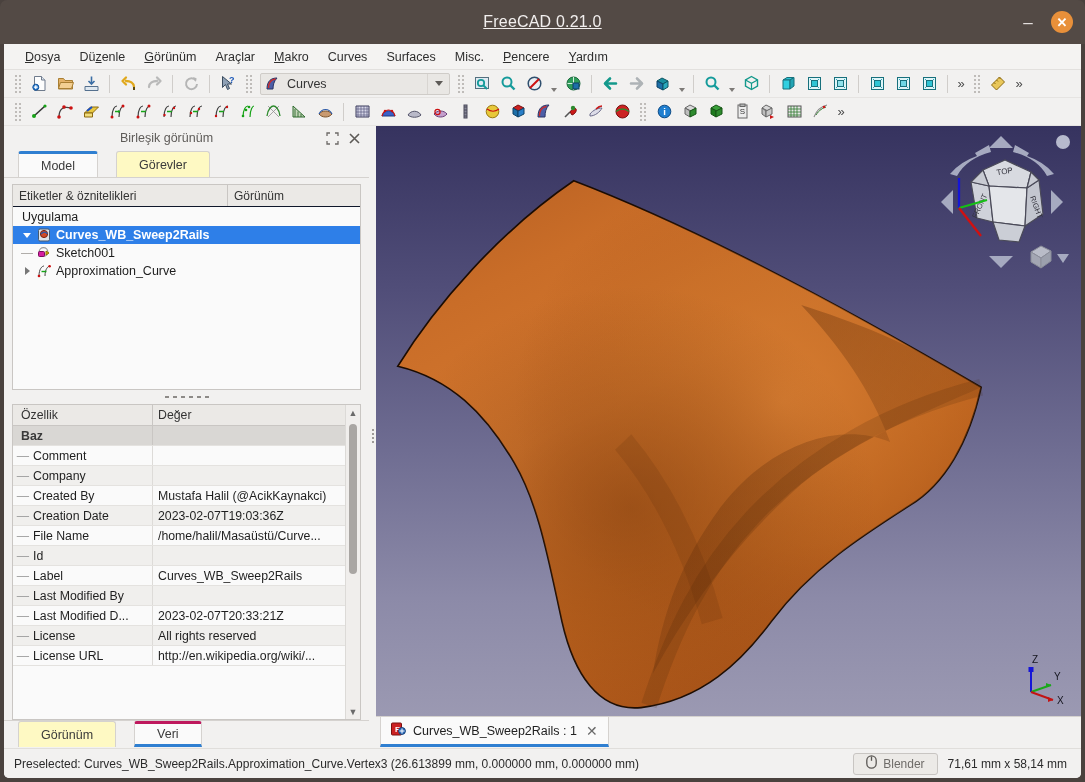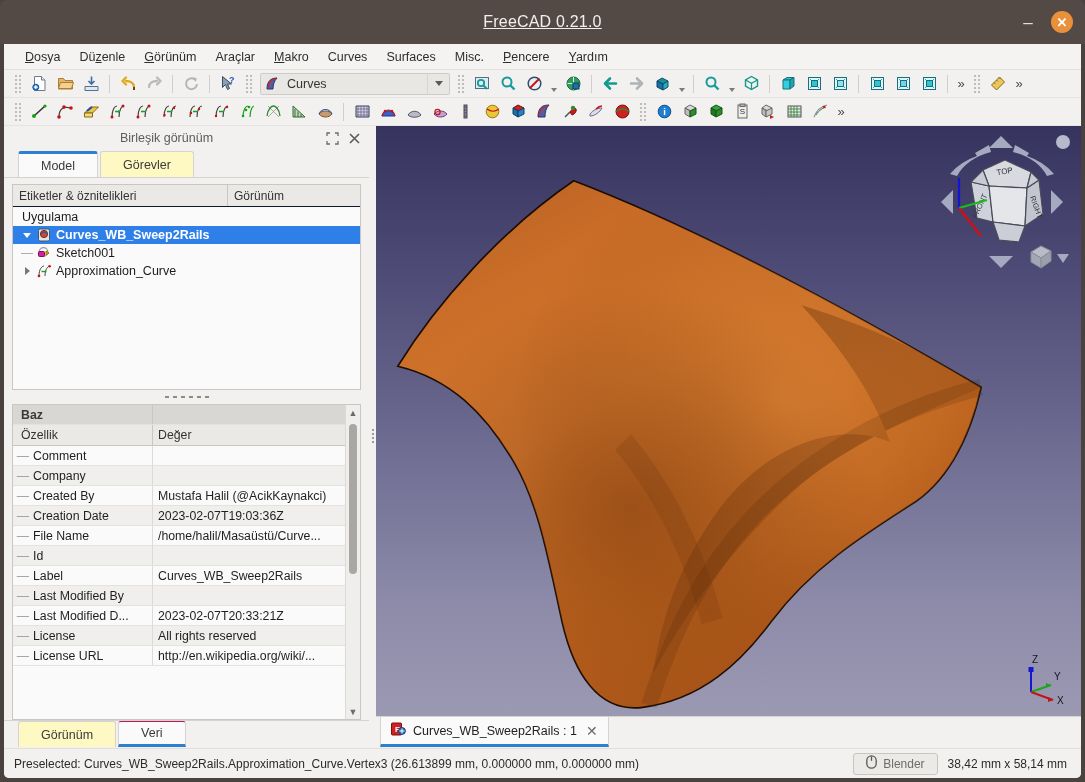--- a/index.html
+++ b/index.html
@@ -144,36 +144,36 @@
     flex: 1; text-align: center; font-size: 12.5px; color: #5e5b58;
   }
   .hdricon {
     width: 22px; height: 20px; display: flex; align-items: center; justify-content: center;
     cursor: pointer; color: #6d6a67;
   }
 
   
   .tabrow {
     height: 28px; flex: 0 0 28px; display: flex; align-items: flex-end;
-    padding-left: 14px; border-bottom: 1px solid #d5d2cf; background: #f2f1f0;
+    padding-left: 14px; border-bottom: 1px solid #d5d2cf; background: #f2f1f0; gap: 16px;
   }
   .tab {
     height: 26px; padding: 0 22px; font-size: 12.5px; color: #3a3a3a;
     display: flex; align-items: center; cursor: pointer;
     border: 1px solid transparent; border-bottom: none;
     background: #fef9c3; border-color: #d5d2cf;
     border-top-left-radius: 3px; border-top-right-radius: 3px;
     margin-right: 2px;
   }
   .tab.active {
     background: #fafafa; border-top: 3px solid #2f7fd1; padding-top: 0;
     position: relative; z-index: 2;
   }
   .tabrow.bottom { align-items: flex-start; border-bottom: none; border-top: 1px solid #d5d2cf;}
-  .tabrow.bottom .tab.active { border-top: 1px solid #be185d; border-bottom: 3px solid #2f7fd1; background:#fafafa;}
+  .tabrow.bottom .tab.active { border-top: 3px solid #be185d; border-bottom: 3px solid #2f7fd1; background:#fafafa;}
 
   
   .treebox {
     flex: 0 0 206px; margin: 6px 8px 0 8px; background: #fafafa;
     border: 1px solid #c9c6c3; display: flex; flex-direction: column; min-height:0;
   }
   .treehdr { height: 22px; flex:0 0 22px; display: flex; background: #ebe9e6;
              border-bottom: 1px solid #0f172a; }
   .treehdr .col {
     font-size: 12px; color: #333; padding: 3px 6px; display:flex; align-items:center;
@@ -756,27 +756,27 @@
               <span class="tlabel">Approximation_Curve</span>
             </div>
           </div>
         </div>
 
         <div class="hsplit"></div>
 
         <div class="propbox">
           <div class="propwrap">
             <div class="propgrid">
+              <div class="prow hdr">
+                <div class="pname">Özellik</div>
+                <div class="pval">Değer</div>
+              </div>
               <div class="prow group">
                 <div class="pname">Baz</div>
                 <div class="pval"></div>
-              </div>
-              <div class="prow hdr">
-                <div class="pname">Özellik</div>
-                <div class="pval">Değer</div>
               </div>
               <div class="prow">
                 <div class="pname">
                     <span class="pdash">—</span>
                     <span>Comment</span>
                   </div>
                 <div class="pval"></div>
               </div>
               <div class="prow alt">
                 <div class="pname">
@@ -985,17 +985,17 @@
       <div class="statustext">Preselected: Curves_WB_Sweep2Rails.Approximation_Curve.Vertex3 (26.613899 mm, 0.000000 mm, 0.000000 mm)</div>
       <div class="navbtn">
         <span>
           <svg width="11" height="14" viewBox="0 0 11 14">
               <rect x="0.8" y="0.8" width="9.4" height="12.4" rx="4.7" fill="none" stroke="#5a5754" stroke-width="1.3"></rect>
               <path d="M5.5 1.5v4.3" stroke="#5a5754" stroke-width="1.3"></path>
             </svg>
         </span>
         <span>Blender</span>
       </div>
-      <div class="dims">38,42 mm x 58,14 mm</div>
+      <div class="dims">71,61 mm x 58,14 mm</div>
     </div>
 
   </div>
 </div>
 
 </body></html>

